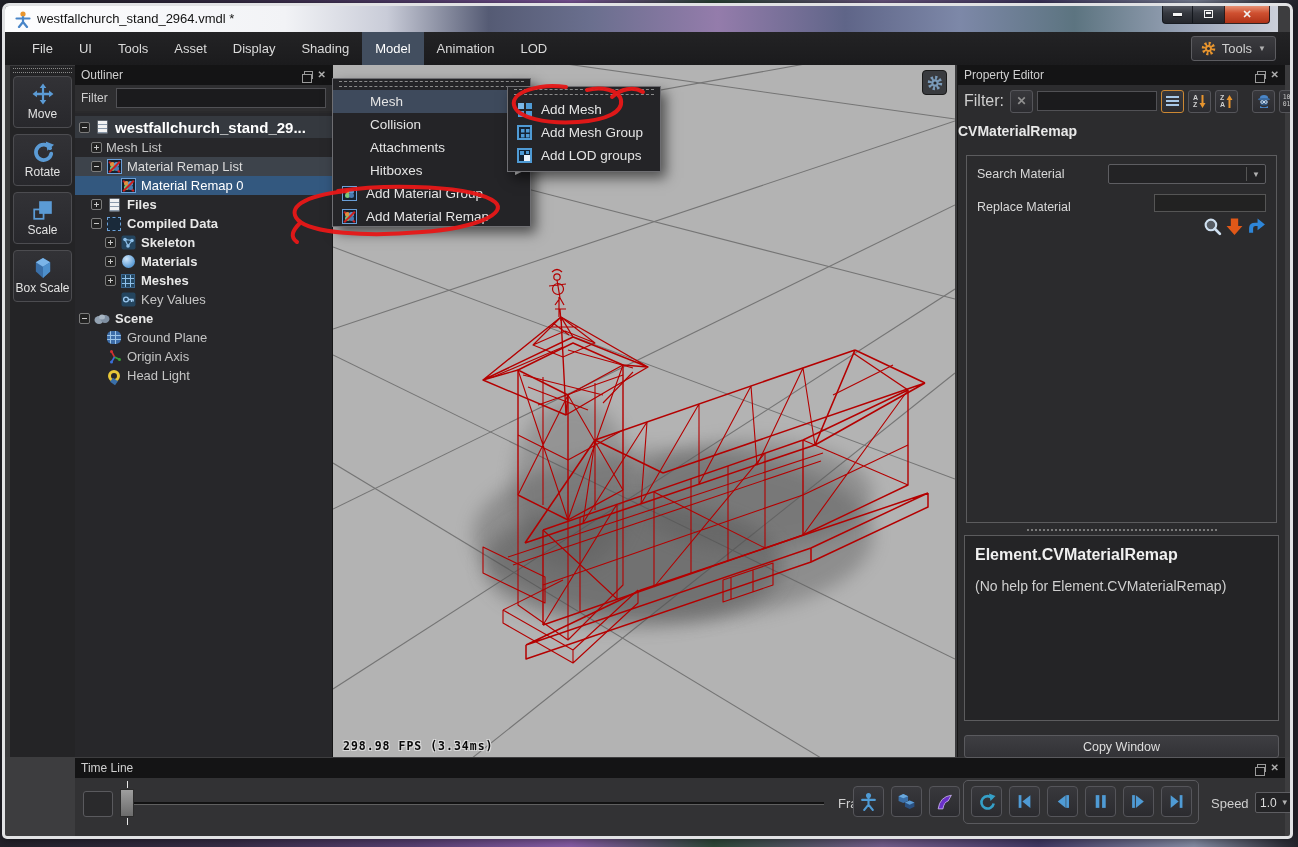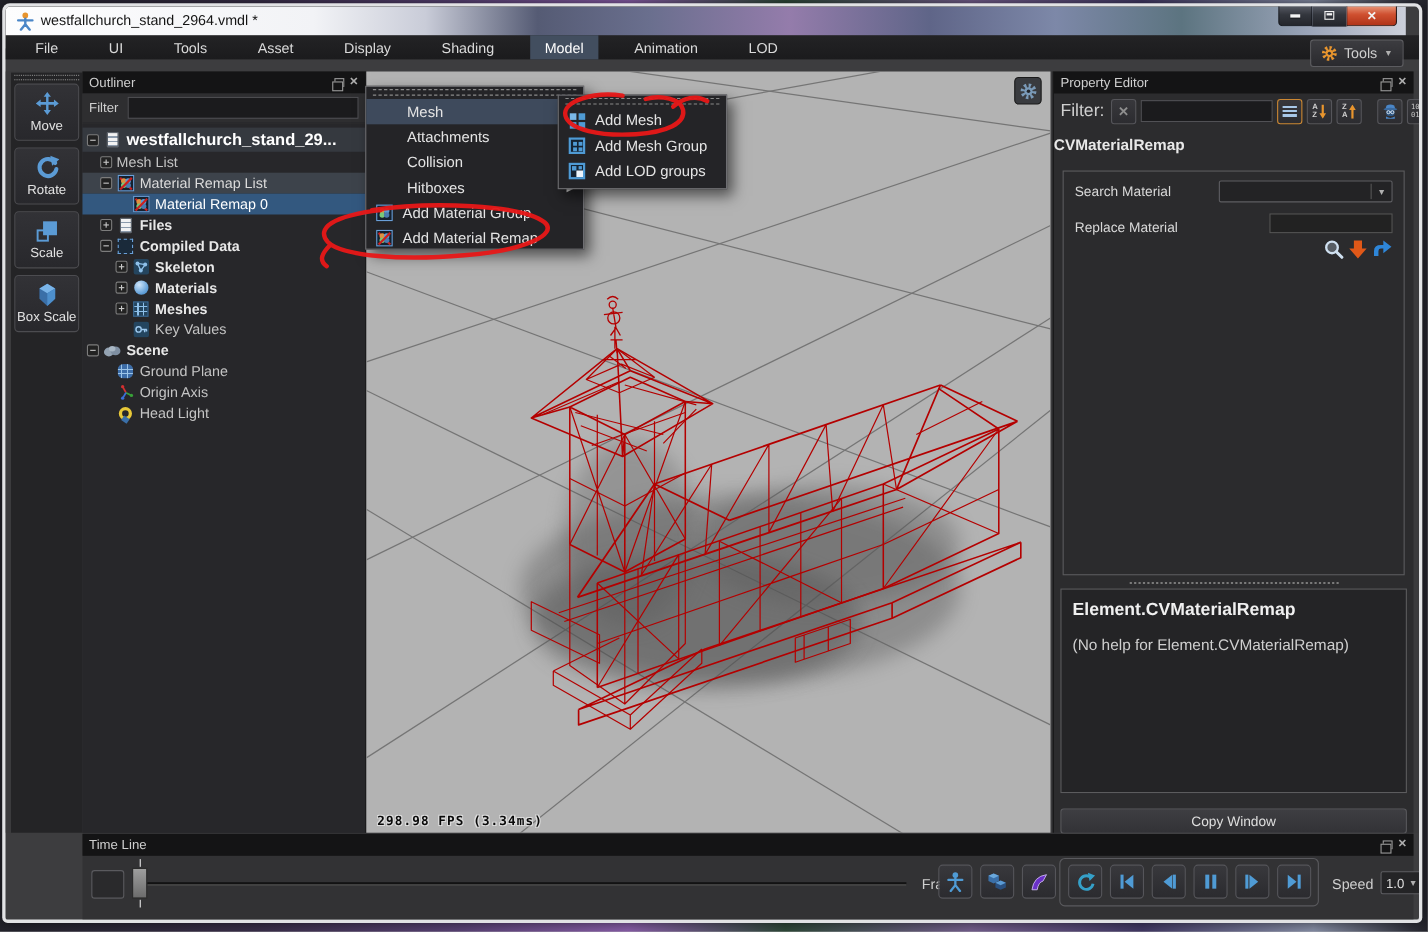--- a/index.html
+++ b/index.html
@@ -23,22 +23,22 @@
   color:#f2f2f2; font-size:10px; box-shadow:inset 0 1px 0 rgba(255,255,255,.35); }
 .winbtn.min { width:31px; border-radius:0 0 0 4px; }
 .winbtn.max { width:31px; border-left:none; border-right:none; }
 .winbtn.close { width:46px; border-radius:0 0 4px 0;
   background:linear-gradient(#e99a7d,#cf5030 45%,#b03318); font-size:11px; font-weight:bold; }
 .glyph-min { width:9px; height:3px; background:#f4f4f4; box-shadow:0 1px 1px rgba(0,0,0,.5); }
 .glyph-max { width:9px; height:8px; border:1px solid #f4f4f4; position:relative; }
 .glyph-max::after { content:""; position:absolute; left:1px; top:1px; width:5px; height:2px; background:#f4f4f4; }
 
 
-.menubar { position:absolute; left:0; top:26px; right:0; height:22px;
-  background:linear-gradient(#232325,#1b1b1d); display:flex; align-items:stretch; padding-left:14px;gap:20px; }
+.menubar { position:absolute; left:0; top:26px; right:0; height:33px;
+  background:linear-gradient(#232325,#1b1b1d); display:flex; align-items:stretch; padding-left:14px; }
 .menu-item { padding:0 13px; display:flex; align-items:center; font-size:13px; color:#dadada; cursor:default; }
 .menu-item.active { background:#424e5f; color:#fff; }
 .tools-top-btn { position:absolute; right:14px; top:4px; height:25px; padding:0 9px;
   border:1px solid #5c5c60; border-radius:3px; background:linear-gradient(#3c3c40,#2a2a2e);
   display:flex; align-items:center; gap:6px; color:#cfcfcf; font-size:13px; }
 .caret { font-size:8px; color:#b0b0b0; }
 
 
 .main { position:absolute; left:0; top:59px; right:0; bottom:79px; background:#3b3b3d; }
 
@@ -649,25 +649,25 @@
   </div>
 </div>
 
 <div class="dd model-menu">
   <div class="tear"></div>
   <div class="dd-item hl indent">
     <span class="dlabel">Mesh</span>
     <span class="sub">▶</span>
   </div>
   <div class="dd-item indent">
+    <span class="dlabel">Collision</span>
+    <span class="sub">▶</span>
+  </div>
+  <div class="dd-item indent">
     <span class="dlabel">Attachments</span>
-    <span class="sub">▶</span>
-  </div>
-  <div class="dd-item indent">
-    <span class="dlabel">Collision</span>
     <span class="sub">▶</span>
   </div>
   <div class="dd-item indent">
     <span class="dlabel">Hitboxes</span>
     <span class="sub">▶</span>
   </div>
   <div class="dd-item">
     <span class="micon">
         <span class="ic-sq-dots">
           <i></i>

